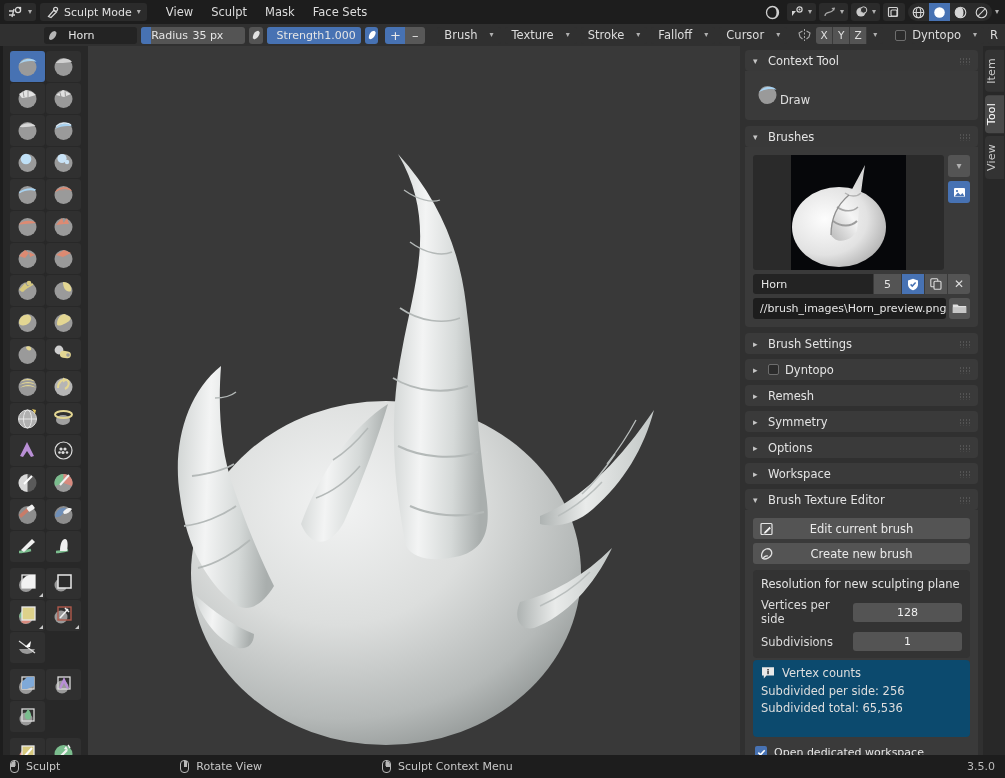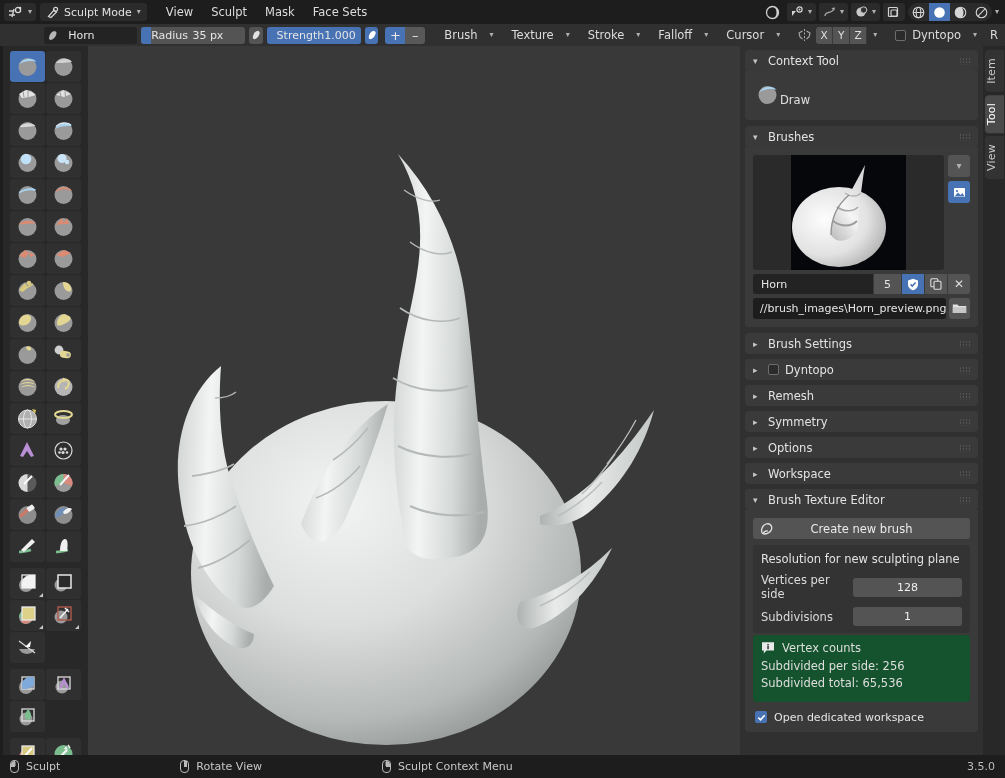--- a/index.html
+++ b/index.html
@@ -139,21 +139,21 @@
     border-radius: 3px; margin: 4px 0 0 0; position: relative; padding-left: 7px;
   }
   .wide-btn .wb-label { position: absolute; left: 0; right: 0; text-align: center; font-size: 11.5px; color: #eaeaea; }
 
   .subbox { background: #333333; border-radius: 4px; padding: 7px 8px; margin-top: 6px; }
   .sb-title { font-size: 11.5px; color: #e2e2e2; margin-bottom: 7px; }
   .fieldrow { display: flex; align-items: center; margin-bottom: 6px; }
   .fieldrow .flabel { width: 92px; font-size: 11.5px; color: #dcdcdc; }
   .fieldrow .fval { flex: 1; height: 19px; background: #545454; border-radius: 3px;
     display: flex; align-items: center; justify-content: center; font-size: 11px; color: #f0f0f0; }
-  .infobox { background: #14532d; border-radius: 4px; padding: 6px 8px 8px 8px; margin-top: 2px; }
+  .infobox { background: #0c4a6e; border-radius: 4px; padding: 6px 8px 8px 8px; margin-top: 2px; }
   .inforow { display: flex; align-items: center; gap: 7px; margin-bottom: 4px; }
   .infotxt { font-size: 11.5px; color: #dedede; margin-bottom: 3px; }
 
   .checkrow { display: flex; align-items: flex-start; gap: 7px; margin-top: 9px; padding-left: 2px; }
   .chk { width: 12px; height: 12px; background: #4772b3; border-radius: 2px; display: flex; align-items: center; justify-content: center; }
 
   
   .vtabs { position: absolute; left: 983px; top: 46px; width: 22px; height: 709px; background: #282828; padding-top: 4px; }
   .vtab {
     width: 19px; margin-left: 2px; padding: 8px 0; background: #333333;
@@ -906,20 +906,27 @@
       <span class="grip"></span>
     </div>
 
     <div class="panel-hdr flat" style="margin-top:5px;">
       <span class="tri">▾</span>
       <span>Brush Texture Editor</span>
       <span class="grip"></span>
     </div>
     <div class="panel-body" style="padding-top:4px;">
 
+      <div class="wide-btn">
+        <svg width="14" height="14" viewBox="0 0 14 14">
+          <rect x="1" y="1.5" width="11" height="11" rx="1" fill="none" stroke="#e6e6e6" stroke-width="1.2"></rect>
+          <path d="M4 10 L9.5 4.5 L11.2 6.2 L5.7 11.7 L3.5 12 Z" fill="#f2f2f2" stroke="#3a3a3a" stroke-width="0.5"></path>
+        </svg>
+        <span class="wb-label">Edit current brush</span>
+      </div>
 
       <div class="wide-btn">
         <svg width="14" height="14" viewBox="0 0 14 14">
           <path d="M2.5 11.5 C0.5 8.5 2 3.5 6 2 C10 0.8 12.5 4 11.5 7.5 C10.5 10.5 6 13 2.5 11.5 Z" fill="none" stroke="#e2e2e2" stroke-width="1.3"></path>
           <path d="M3 11.8 C4 9.5 6 8.5 8 9" fill="none" stroke="#e2e2e2" stroke-width="1.1"></path>
         </svg>
         <span class="wb-label">Create new brush</span>
       </div>
 
       <div class="subbox">
@@ -937,21 +944,21 @@
       <div class="infobox">
         <div class="inforow">
           <svg width="14" height="14" viewBox="0 0 14 14">
             <path d="M1 1.2 H13 V9.5 H5.5 L2.8 12.6 V9.5 H1 Z" fill="#e8e8e8"></path>
             <rect x="6.3" y="3" width="1.5" height="1.5" fill="#333"></rect>
             <rect x="6.3" y="5" width="1.5" height="3.2" fill="#333"></rect>
           </svg>
           <span class="infotxt" style="margin-bottom:0;">Vertex counts</span>
         </div>
         <div class="infotxt">Subdivided per side: 256</div>
-        <div class="infotxt" style="margin-bottom:4px;">Subdivided total: 65,536</div>
+        <div class="infotxt" style="margin-bottom:14px;">Subdivided total: 65,536</div>
       </div>
 
       <div class="checkrow">
         <span class="chk">
           <svg width="9" height="9" viewBox="0 0 9 9">
             <path d="M1.3 4.6 L3.5 6.8 L7.7 2.2" stroke="#ffffff" stroke-width="1.6" fill="none"></path>
           </svg>
         </span>
         <span>Open dedicated workspace</span>
       </div>

